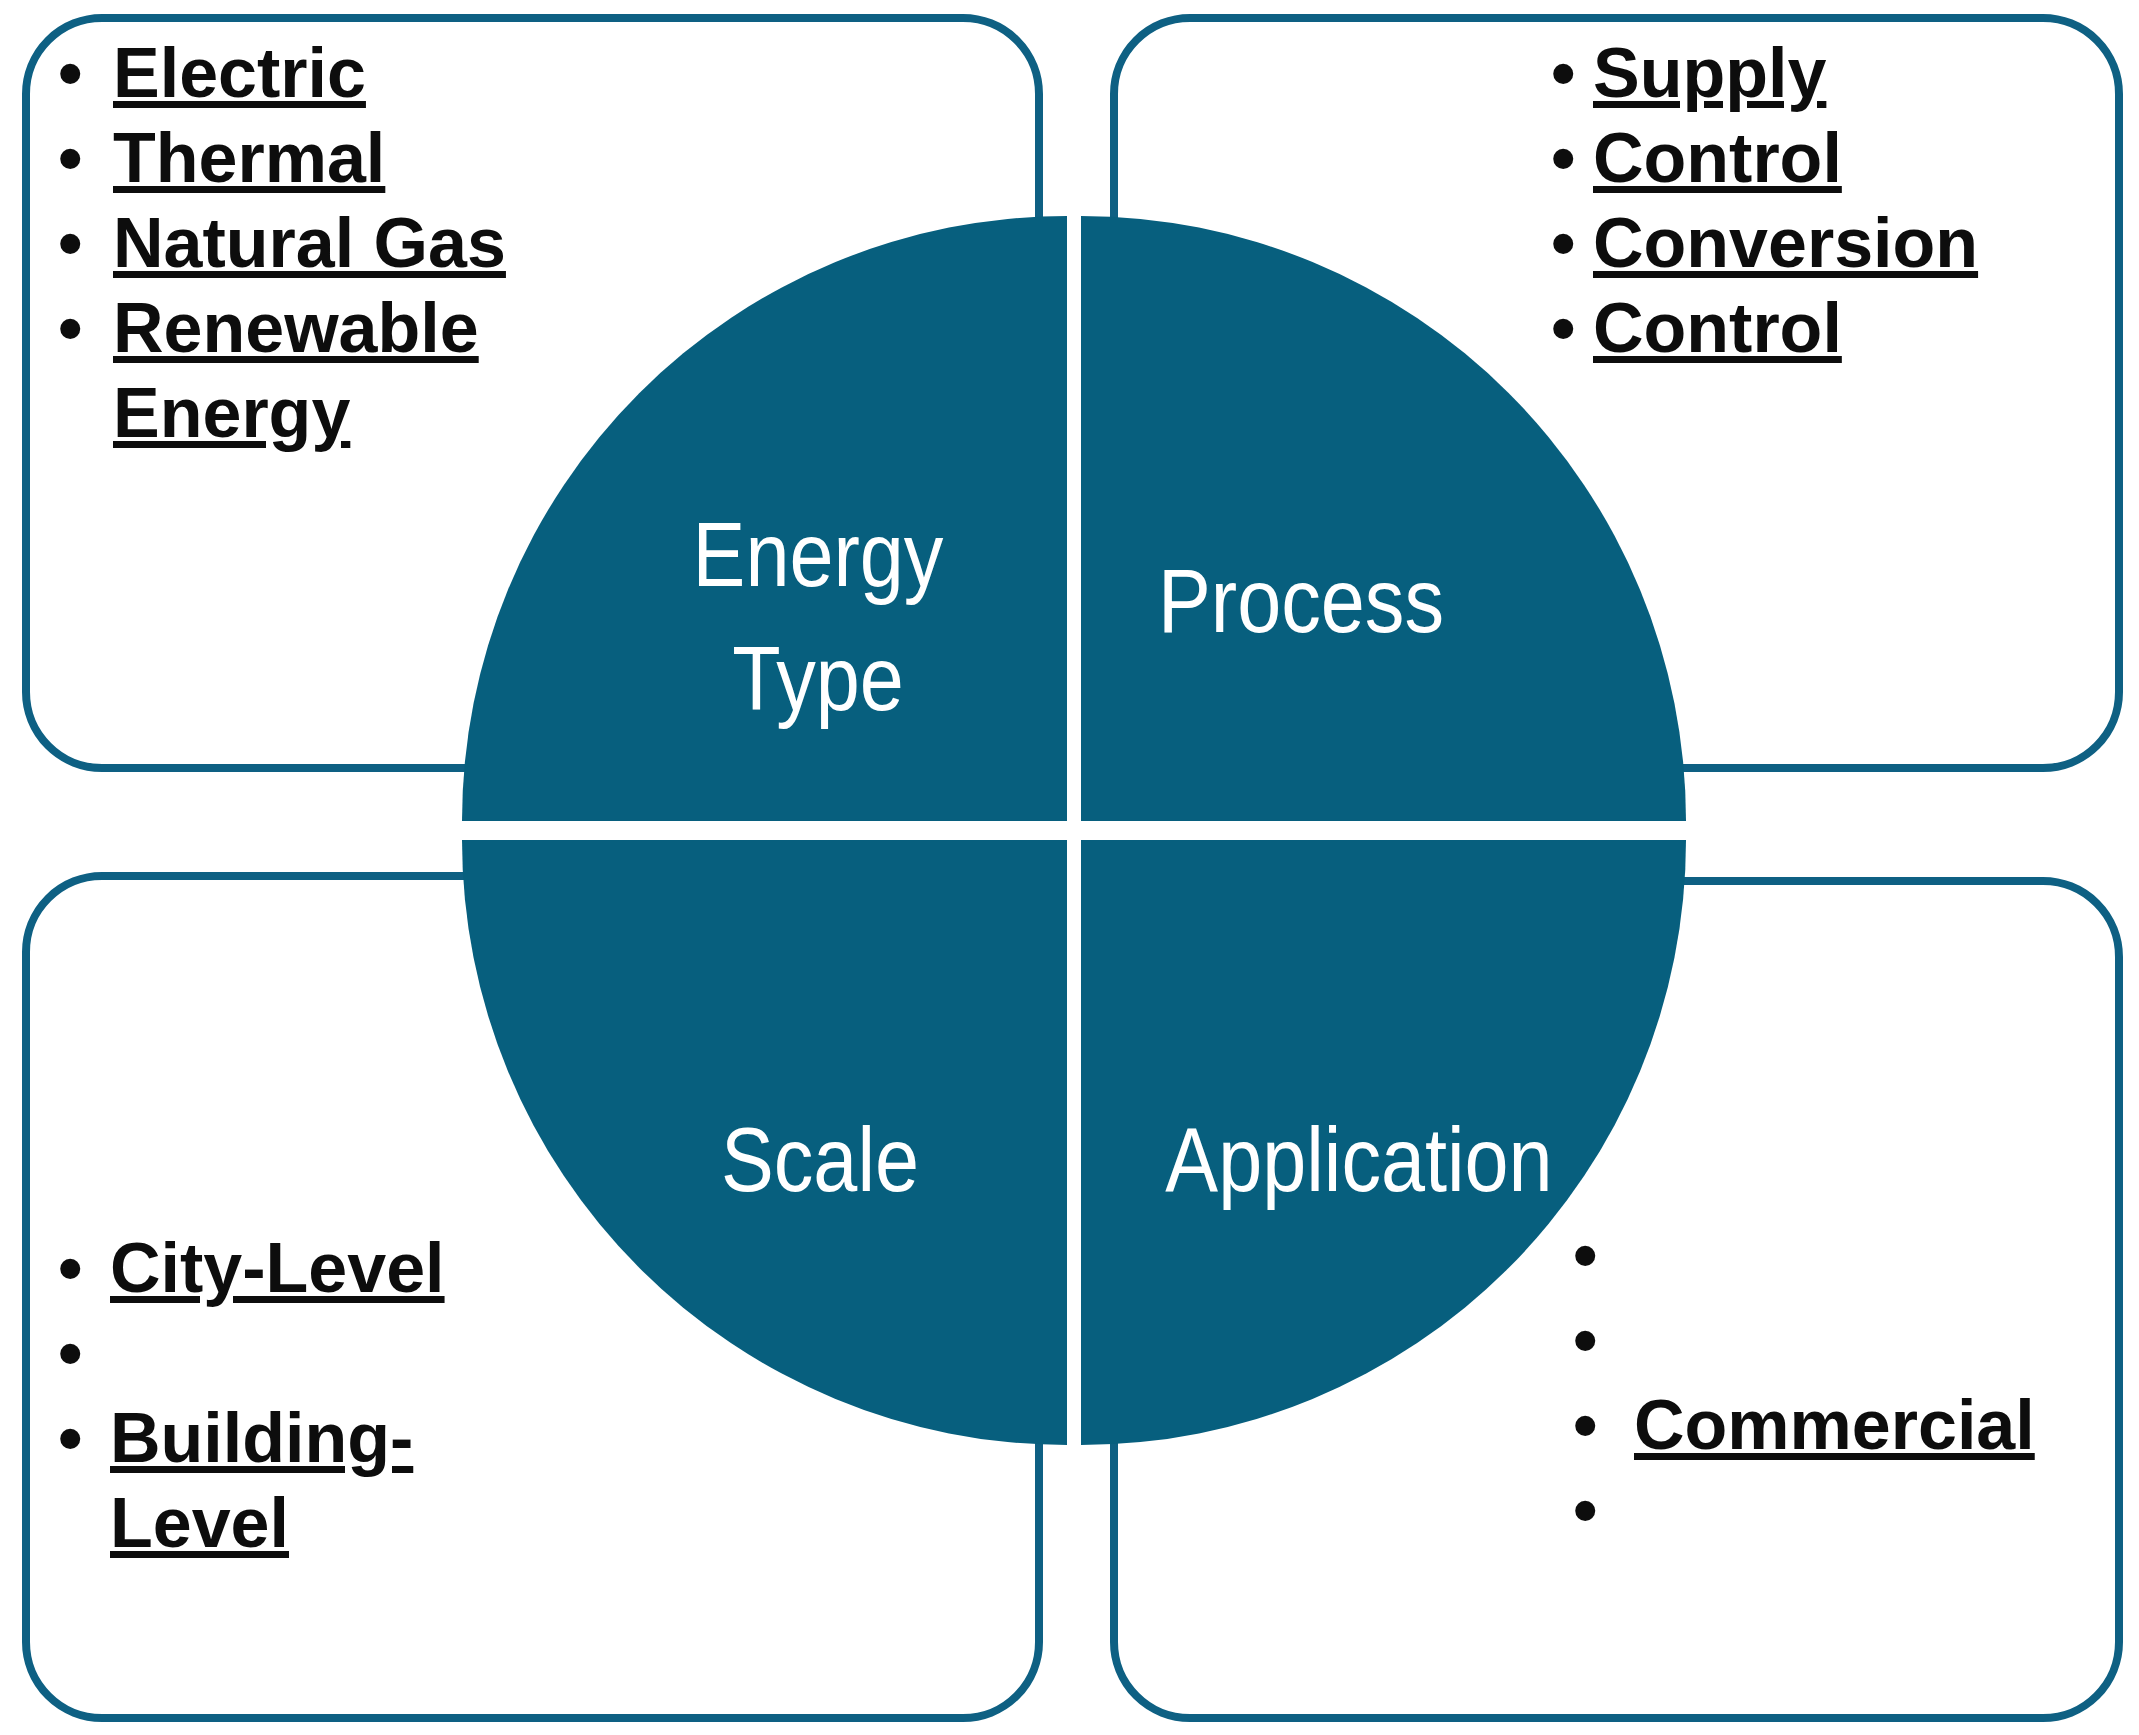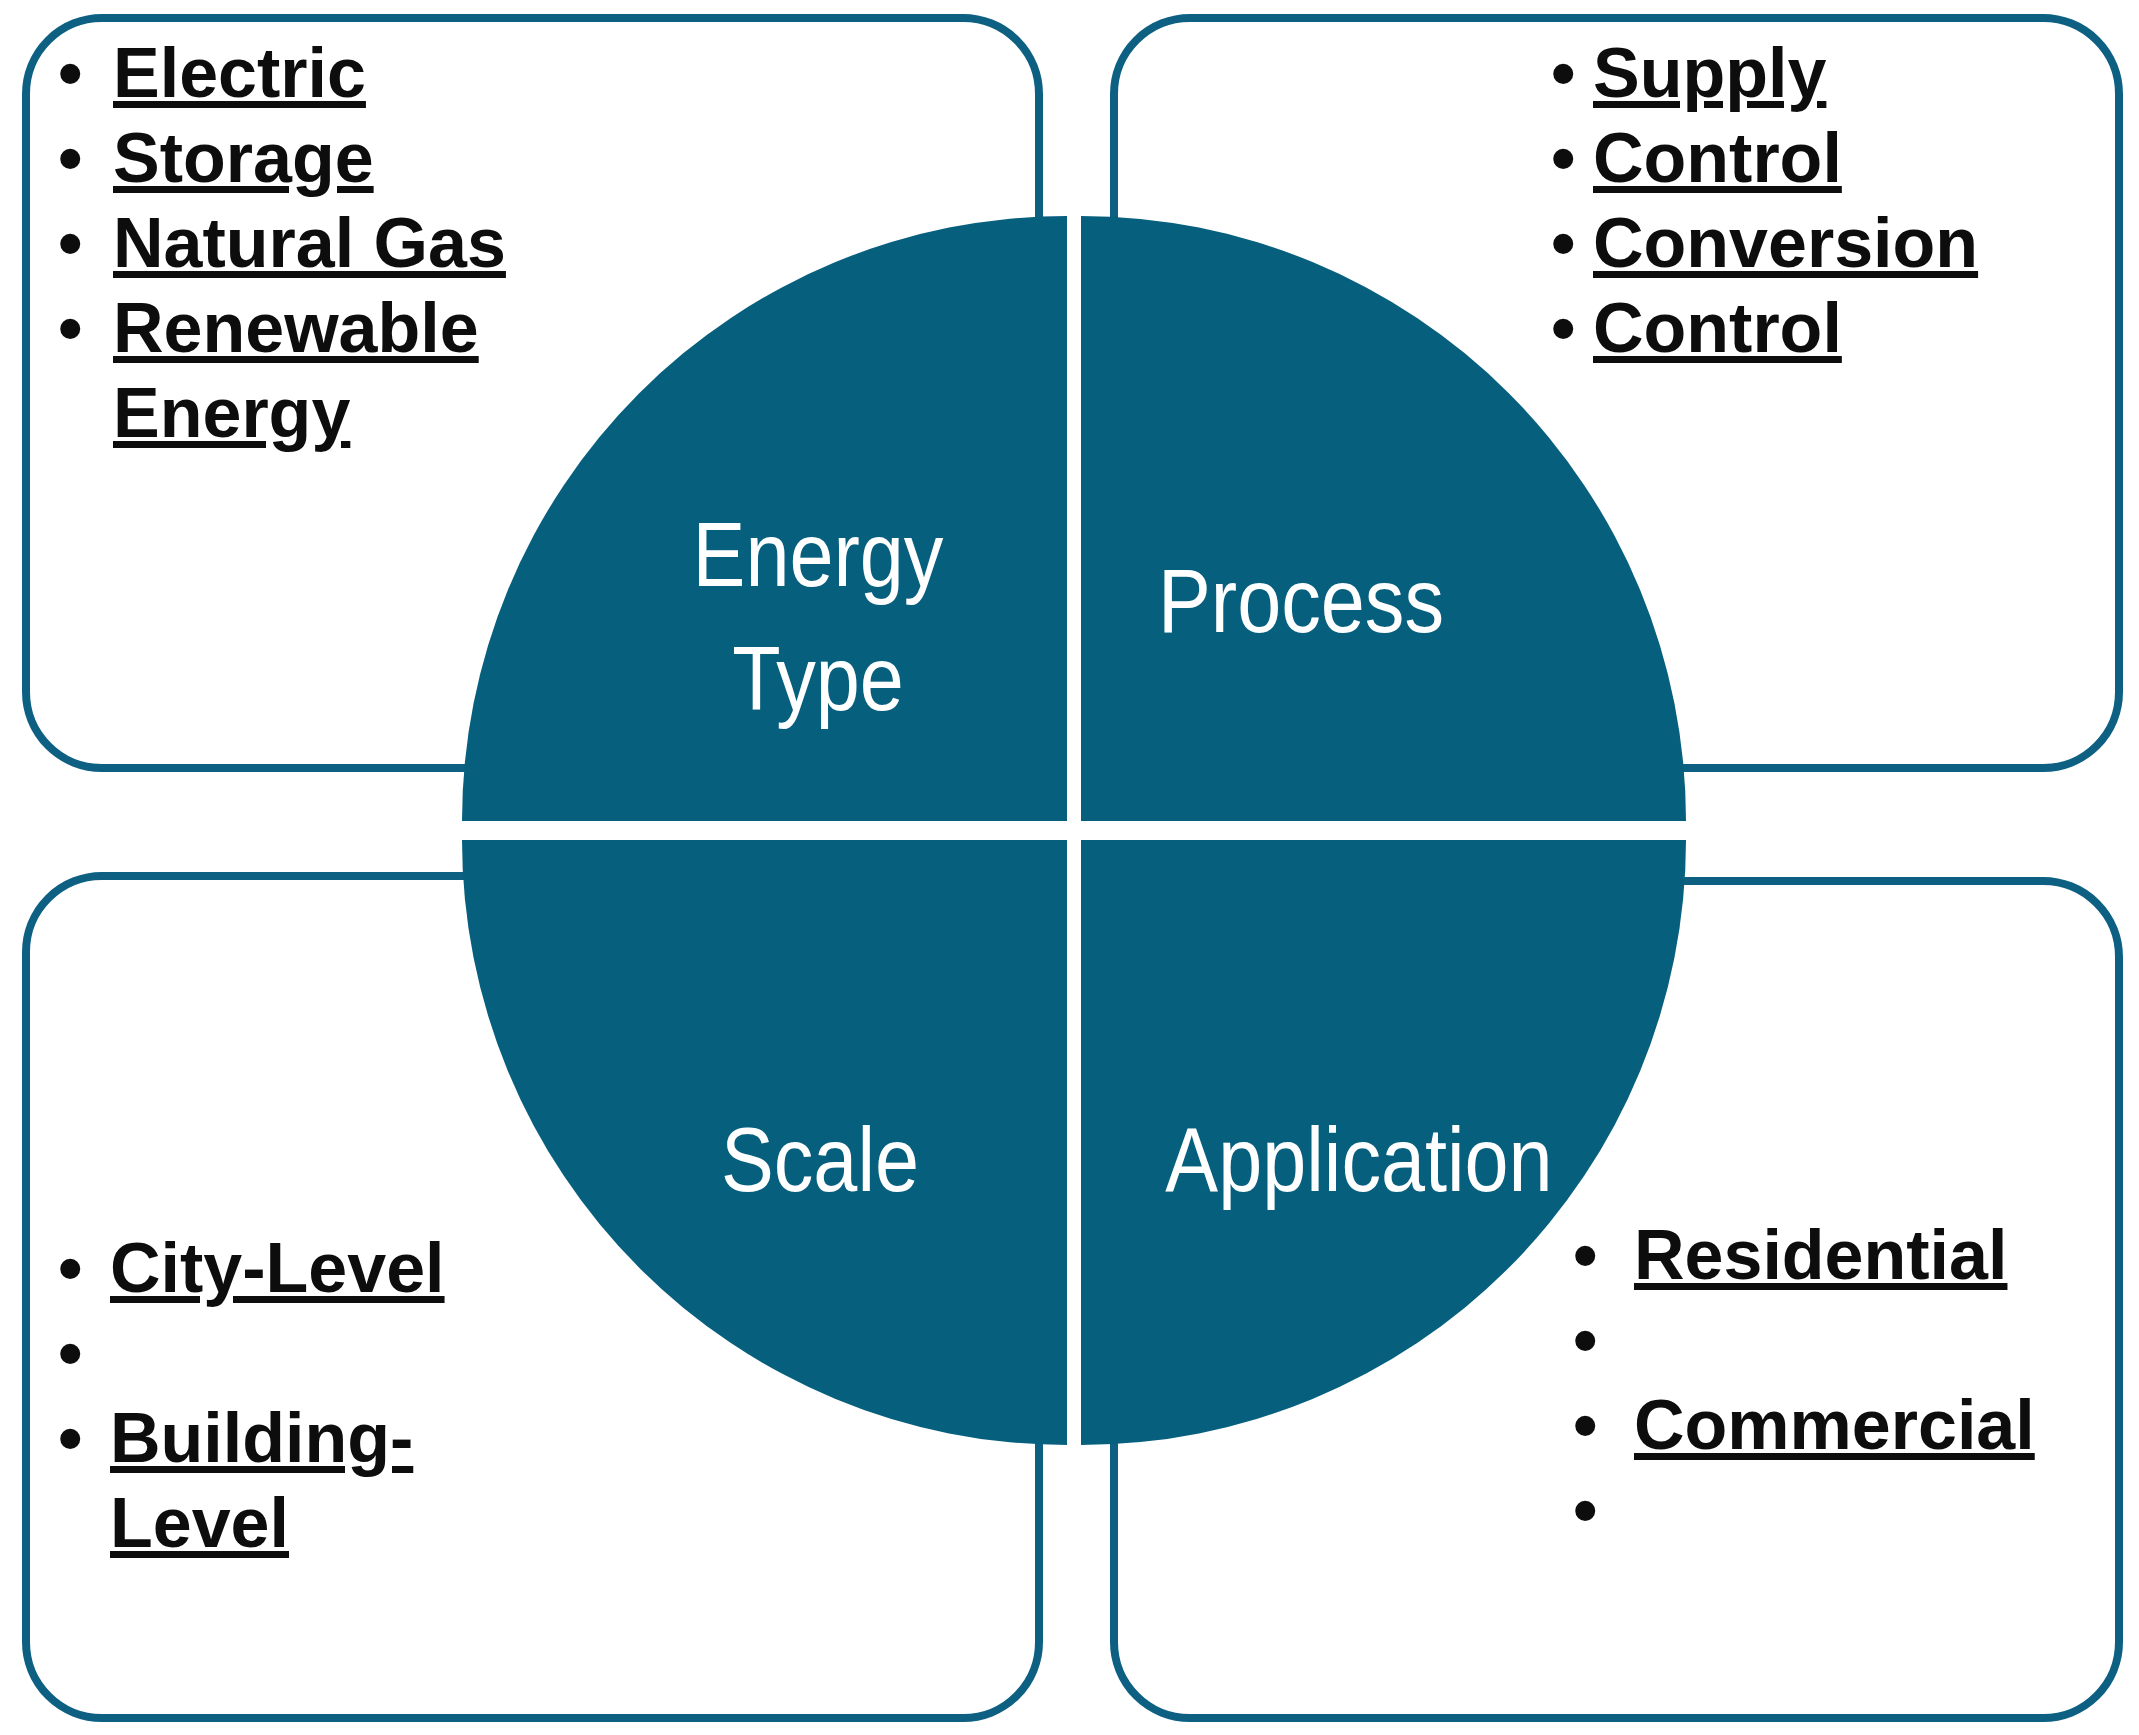--- a/index.html
+++ b/index.html
@@ -106,21 +106,21 @@
   <div class="qlabel lab-scale">Scale</div>
   <div class="qlabel lab-application">Application</div>
 
   <ul class="blist list-tl">
       <li>
         <span class="dot">•</span>
         <span class="txt">Electric</span>
       </li>
       <li>
         <span class="dot">•</span>
-        <span class="txt">Storage</span>
+        <span class="txt">Thermal</span>
       </li>
       <li>
         <span class="dot">•</span>
         <span class="txt">Natural Gas</span>
       </li>
       <li>
         <span class="dot">•</span>
         <span class="txt">Renewable Energy</span>
       </li>
     </ul>
@@ -151,21 +151,20 @@
         <span class="dot">•</span>
       </li>
       <li>
         <span class="dot">•</span>
         <span class="txt">Building-Level</span>
       </li>
     </ul>
   <ul class="blist list-br">
       <li>
         <span class="dot">•</span>
-        <span class="txt">Residential</span>
       </li>
       <li>
         <span class="dot">•</span>
       </li>
       <li>
         <span class="dot">•</span>
         <span class="txt">Commercial</span>
       </li>
       <li>
         <span class="dot">•</span>

